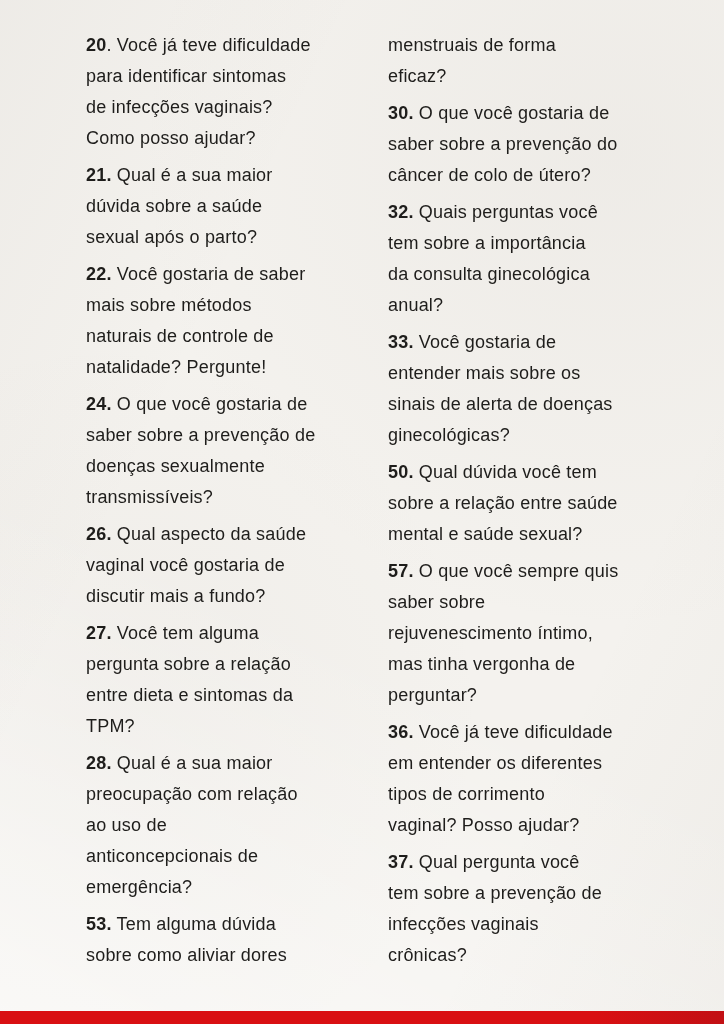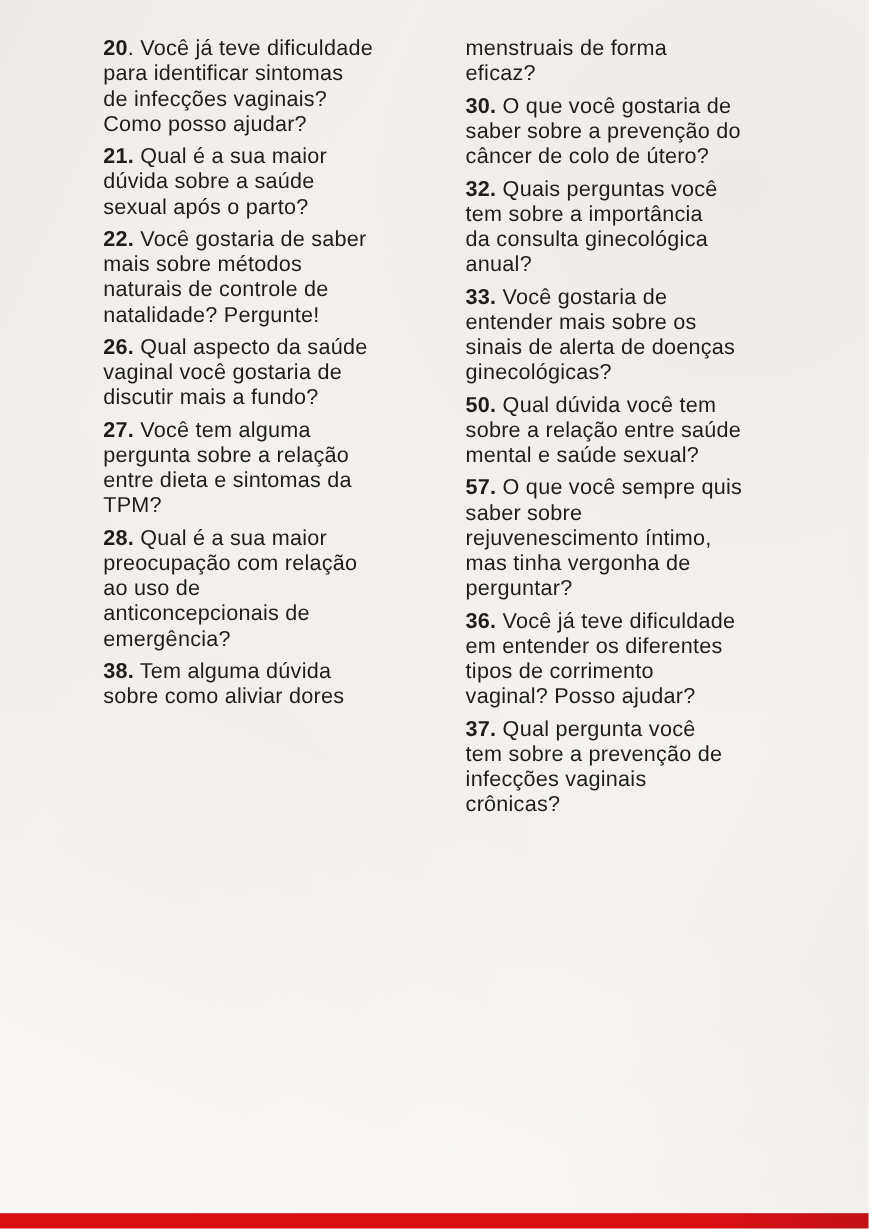--- a/index.html
+++ b/index.html
@@ -21,21 +21,21 @@
   }
   .columns {
     display: flex;
     padding: 30px 0 0 86px;
     gap: 36px;
   }
   .col { width: 266px; flex: 0 0 auto; }
   .q-item {
     margin: 0 0 6px 0;
     font-size: 18px;
-    line-height: 21px;
+    line-height: 31px;
     letter-spacing: 0.2px;
     white-space: pre-line;
   }
   .q-num { font-weight: 700; }
   .bottom-bar {
     position: absolute;
     left: 0; right: 0; bottom: 0;
     height: 13px;
     background: linear-gradient(90deg, var(--accent_red, #d90f12) 82%, var(--accent_red_dark, #c21014));
   }
@@ -50,33 +50,37 @@
 para identificar sintomas
 de infecções vaginais?
 Como posso ajudar?</span></p>
         <p class="q-item"><b class="q-num">21.</b><span class="q-text"> Qual é a sua maior
 dúvida sobre a saúde
 sexual após o parto?</span></p>
         <p class="q-item"><b class="q-num">22.</b><span class="q-text"> Você gostaria de saber
 mais sobre métodos
 naturais de controle de
 natalidade? Pergunte!</span></p>
+        <p class="q-item"><b class="q-num">24.</b><span class="q-text"> O que você gostaria de
+saber sobre a prevenção de
+doenças sexualmente
+transmissíveis?</span></p>
         <p class="q-item"><b class="q-num">26.</b><span class="q-text"> Qual aspecto da saúde
 vaginal você gostaria de
 discutir mais a fundo?</span></p>
         <p class="q-item"><b class="q-num">27.</b><span class="q-text"> Você tem alguma
 pergunta sobre a relação
 entre dieta e sintomas da
 TPM?</span></p>
         <p class="q-item"><b class="q-num">28.</b><span class="q-text"> Qual é a sua maior
 preocupação com relação
 ao uso de
 anticoncepcionais de
 emergência?</span></p>
-        <p class="q-item"><b class="q-num">38.</b><span class="q-text"> Tem alguma dúvida
+        <p class="q-item"><b class="q-num">53.</b><span class="q-text"> Tem alguma dúvida
 sobre como aliviar dores</span></p>
       </div>
     <div class="col">
         <p class="q-item"><b class="q-num"></b><span class="q-text">menstruais de forma
 eficaz?</span></p>
         <p class="q-item"><b class="q-num">30.</b><span class="q-text"> O que você gostaria de
 saber sobre a prevenção do
 câncer de colo de útero?</span></p>
         <p class="q-item"><b class="q-num">32.</b><span class="q-text"> Quais perguntas você
 tem sobre a importância

